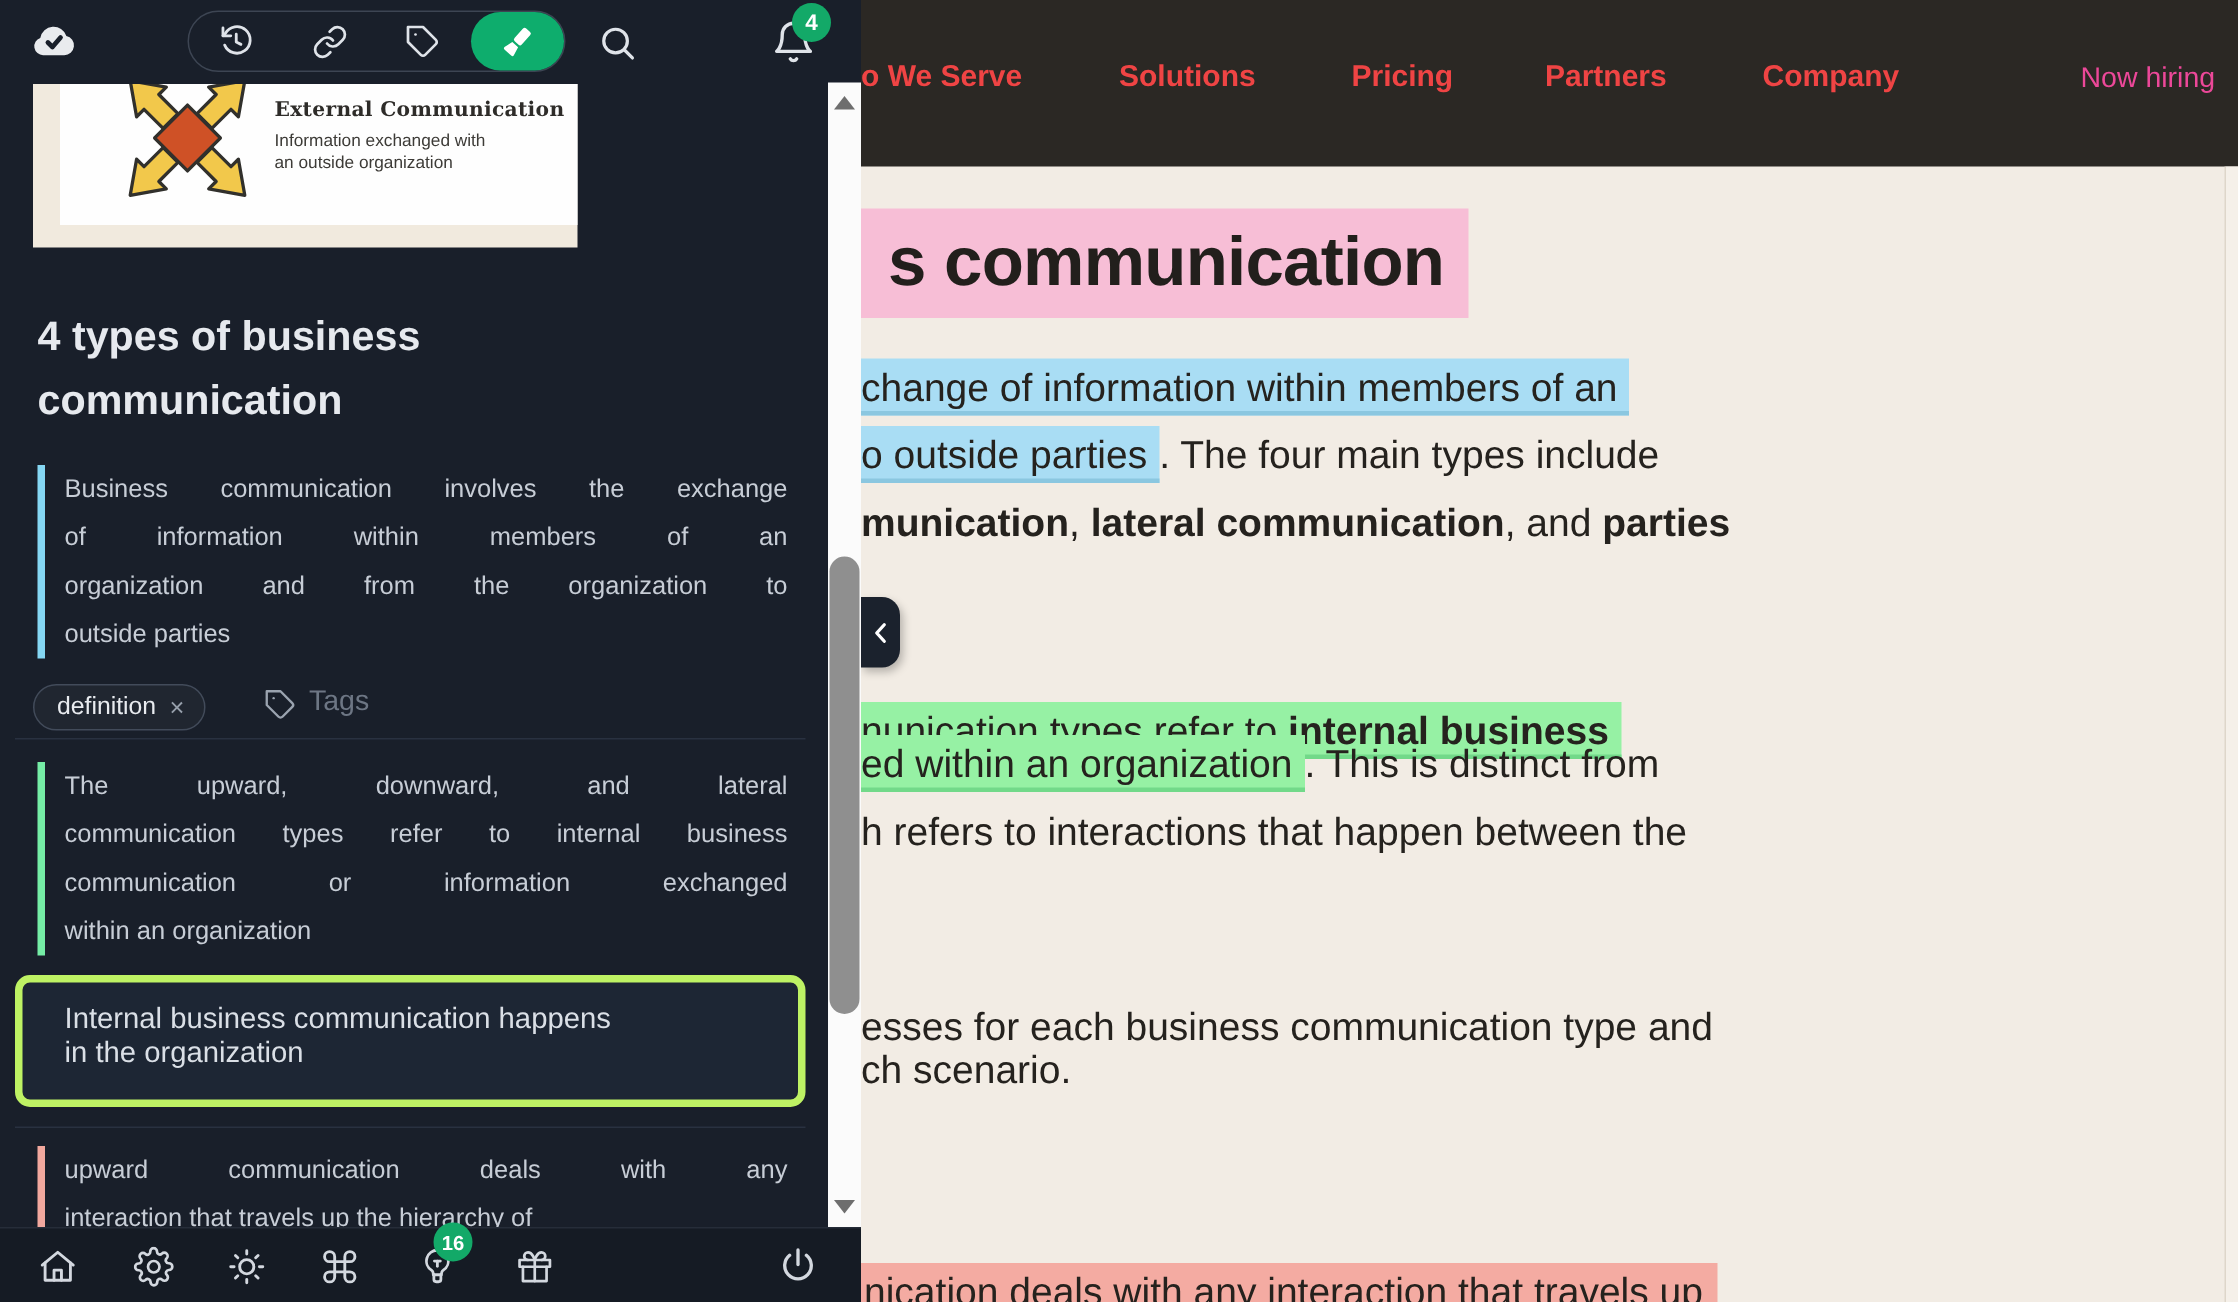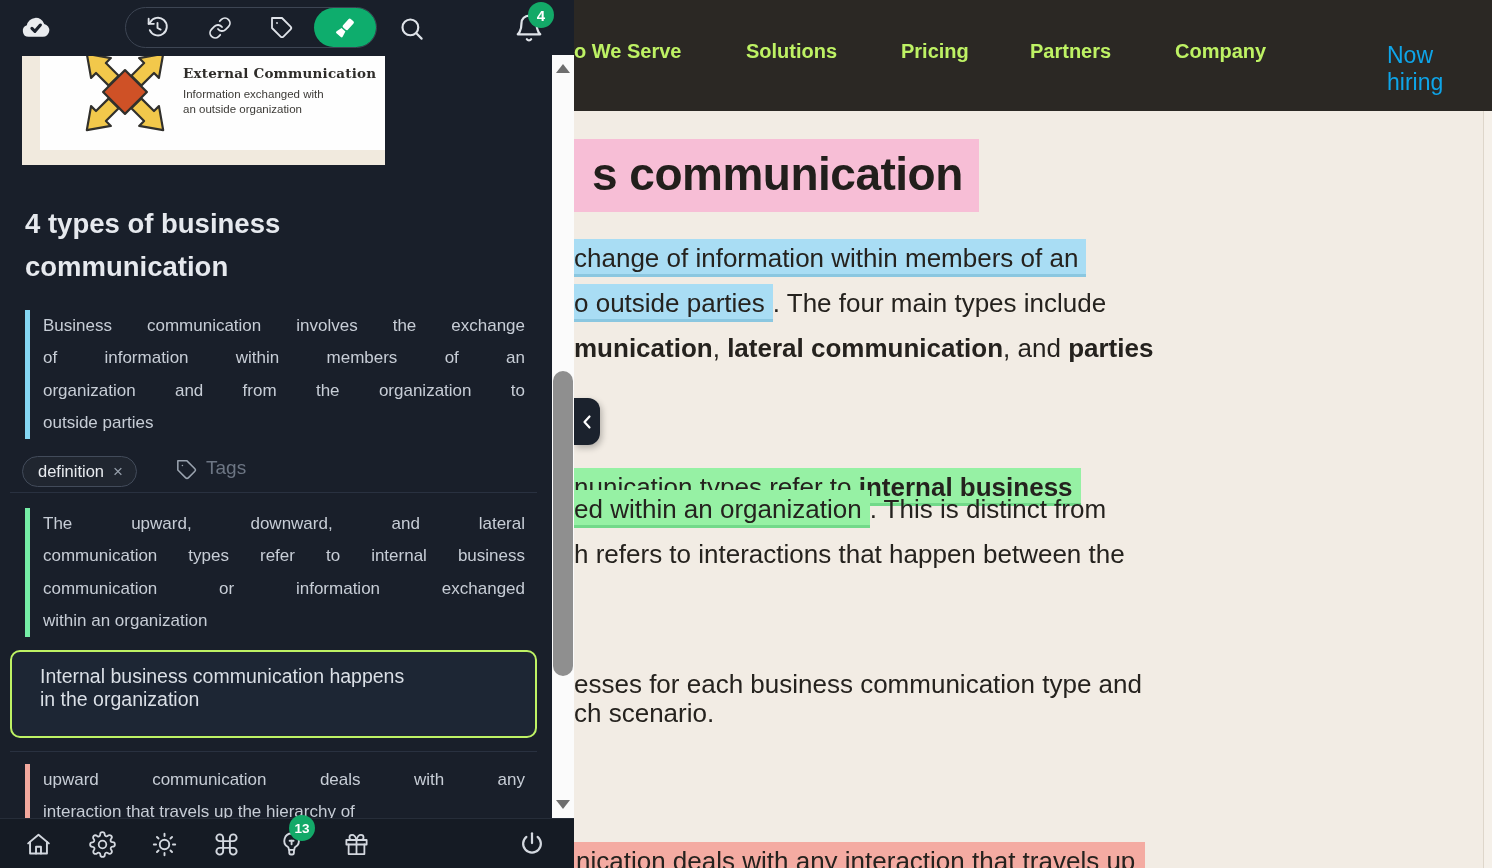--- a/index.html
+++ b/index.html
@@ -39,38 +39,38 @@
 
   .tagrow { position:absolute; left:0; top:455px; width:552px; height:34px; }
   .chip { position:absolute; left:22px; top:1px; height:31px; border:1.5px solid #424b5a; border-radius:16px; background:rgba(255,255,255,.03); display:flex; align-items:center; padding:0 13px 0 15px; }
   .chip-label { font-size:16.5px; color:#e8ebef; }
   .chip-x { font-size:17px; color:#97a0ac; margin-left:9px; cursor:pointer; }
   .tags-icon { position:absolute; left:176px; top:4px; color:#9aa3af; }
   .tags-ph { position:absolute; left:206px; top:2px; font-size:19px; color:#6d7684; }
 
   .divider { position:absolute; left:10px; width:527px; height:1px; background:#293140; }
 
-  .notebox { position:absolute; left:10px; top:650px; width:527px; height:88px; border:2px solid #bef264; border-radius:10px; background:#1d2634; }
+  .notebox { position:absolute; left:10px; top:650px; width:527px; height:88px; border:5px solid #bef264; border-radius:10px; background:#1d2634; }
   .note-text { position:absolute; left:28px; top:13px; font-size:19.5px; line-height:23px; color:#dadfe6; }
 
   .sb-scrollbar { position:absolute; left:552px; top:55px; width:22px; height:763px; background:#fbfbfb; }
   .sb-arrow { position:absolute; left:4px; width:0; height:0; border-left:7px solid transparent; border-right:7px solid transparent; }
   .sb-arrow.up { top:9px; border-bottom:9px solid #6e6e6e; }
   .sb-arrow.down { top:745px; border-top:9px solid #6e6e6e; }
   .sb-thumb { position:absolute; left:1px; top:316px; width:20px; height:305px; border-radius:10px; background:#8f8f8f; }
 
   .bottombar { position:absolute; left:0; top:818px; width:574px; height:50px; background:#151b24; border-top:1px solid #262d39; }
   .bb-icon { position:absolute; top:11px; width:28px; height:28px; color:#d3d8df; display:flex; align-items:center; justify-content:center; cursor:pointer; }
   .bulb-badge { left:289px; top:-4px; width:26px; height:26px; font-size:13.5px; }
 
   
   .page { position:absolute; left:574px; top:0; width:918px; height:868px; background:#f2ece4; overflow:hidden; }
   .page-header { position:absolute; left:0; top:0; width:918px; height:111px; background:#2b2824; overflow:hidden; }
-  .nav-item { position:absolute; top:40px; font-size:20px; font-weight:bold; color:#bef264; white-space:nowrap; cursor:pointer; }
-  .nav-cta { position:absolute; left:813px; top:42px; font-size:23px; color:#0ea5e9; cursor:pointer; }
+  .nav-item { position:absolute; top:40px; font-size:20px; font-weight:bold; color:#ef4444; white-space:nowrap; cursor:pointer; }
+  .nav-cta { position:absolute; left:813px; top:42px; font-size:19px; color:#ec4899; cursor:pointer; }
 
   .page-h1 { position:absolute; left:0; top:147px; white-space:nowrap; }
   mark.pink { background:#f7bed6; color:#221f1c; font-size:46px; font-weight:800; letter-spacing:-.5px; padding:9px 16px 12px 18px; }
   .bodyline { position:absolute; left:0; font-size:26px; line-height:41px; color:#25221e; white-space:pre; }
   .bodyline b { font-weight:700; }
   mark.hl { color:#25221e; padding:4px 8px 1px 0; }
   mark.hl.blue  { background:#a9ddf4; border-bottom:3px solid #8bc7e0; }
   mark.hl.green { background:#96f1a4; border-bottom:3px solid #72d989; }
   mark.hl.red   { background:#f4aba2; border-bottom:0; padding:4px 10px 16px 2px; }
 
@@ -256,21 +256,21 @@
           </svg>
       </div>
       <div class="bb-icon" style="left:277px;">
         <svg width="28" height="28" viewBox="0 0 24 24" fill="none" stroke="currentColor" stroke-width="1.6" stroke-linecap="round" stroke-linejoin="round">
             <path d="M12.5 3a6.2 6.2 0 0 1 3.4 11.4c-.6.4-.9 1-1 1.7l-.1.9h-4.6l-.1-.9c-.1-.7-.4-1.3-1-1.7A6.2 6.2 0 0 1 12.5 3z"></path>
             <path d="M10.5 17v2.6a1.4 1.4 0 0 0 1.4 1.4h1.2a1.4 1.4 0 0 0 1.4-1.4V17"></path>
             <path d="M10.8 9.2h3.4"></path>
             <path d="M12.5 9.2v3"></path>
           </svg>
       </div>
-      <div class="badge bulb-badge">13</div>
+      <div class="badge bulb-badge">16</div>
       <div class="bb-icon" style="left:342px;">
         <svg width="27" height="27" viewBox="0 0 24 24" fill="none" stroke="currentColor" stroke-width="1.6" stroke-linecap="round" stroke-linejoin="round">
             <rect x="3" y="8" width="18" height="4"></rect>
             <path d="M5 12v8.5h14V12"></path>
             <line x1="12" y1="8" x2="12" y2="20.5"></line>
             <path d="M12 8s-1.2-4.5-4-4.5a2.2 2.2 0 0 0 0 4.5"></path>
             <path d="M12 8s1.2-4.5 4-4.5a2.2 2.2 0 0 1 0 4.5"></path>
           </svg>
       </div>
       <div class="bb-icon" style="left:518px;">

